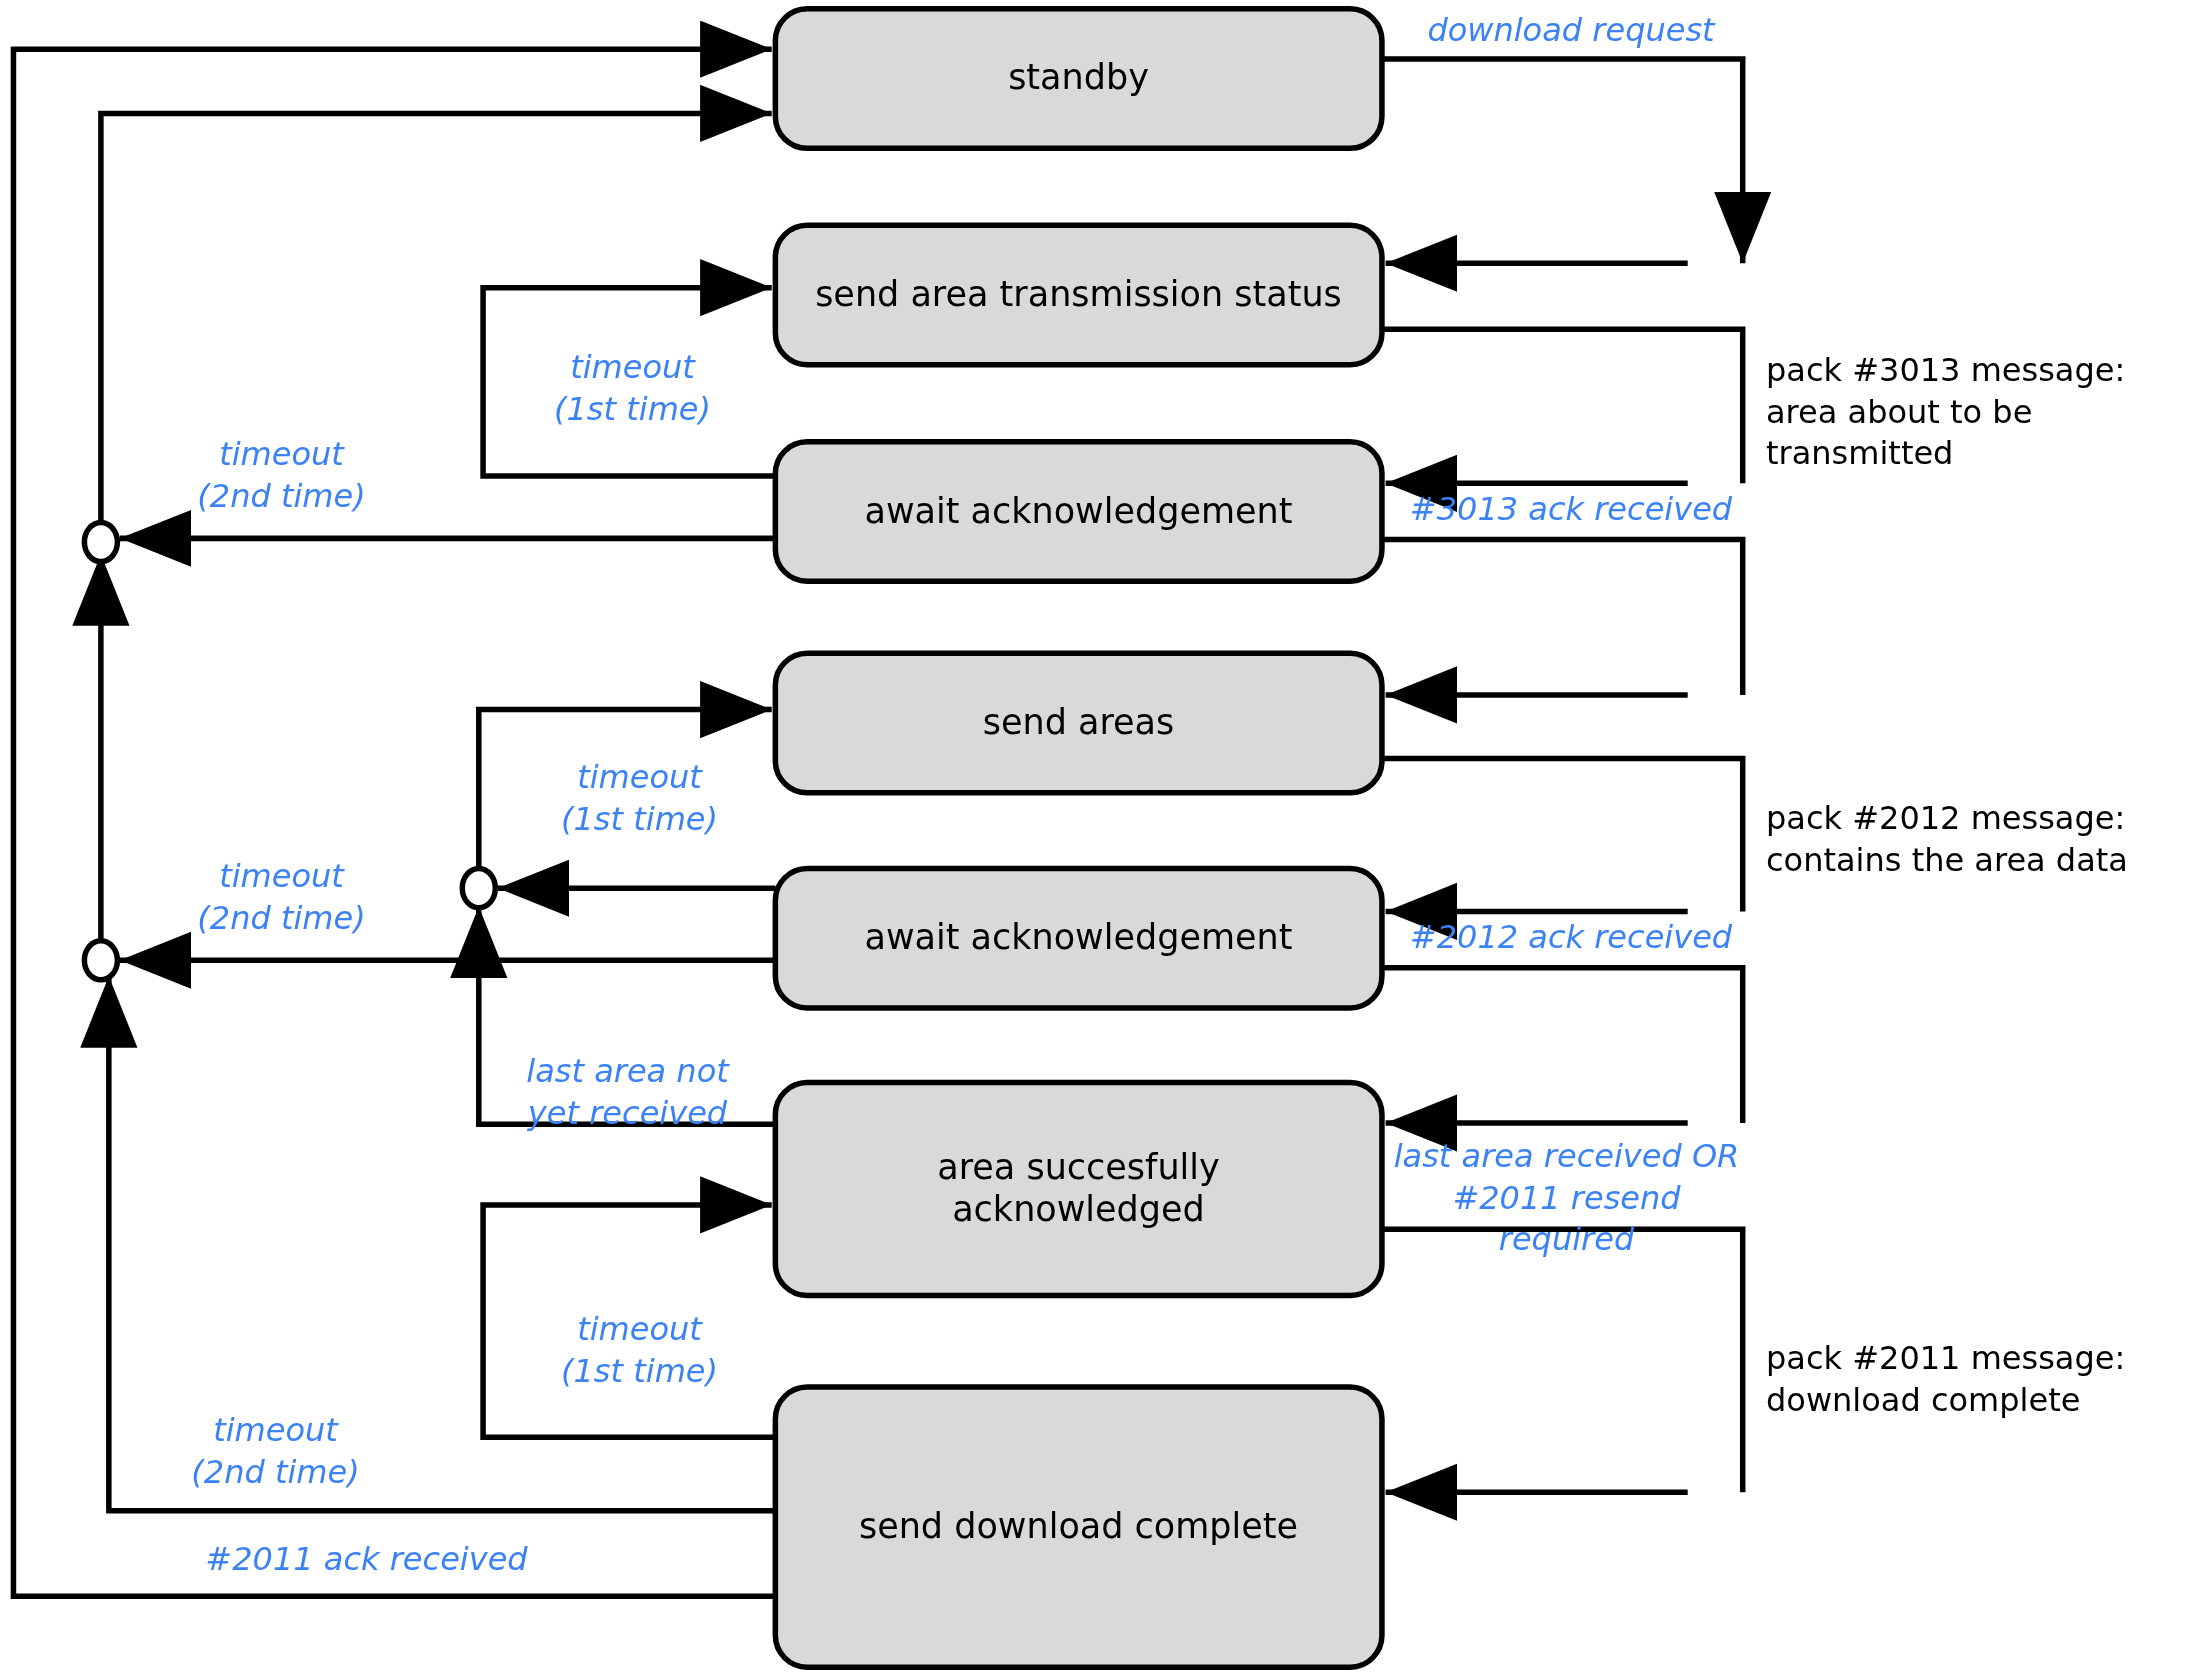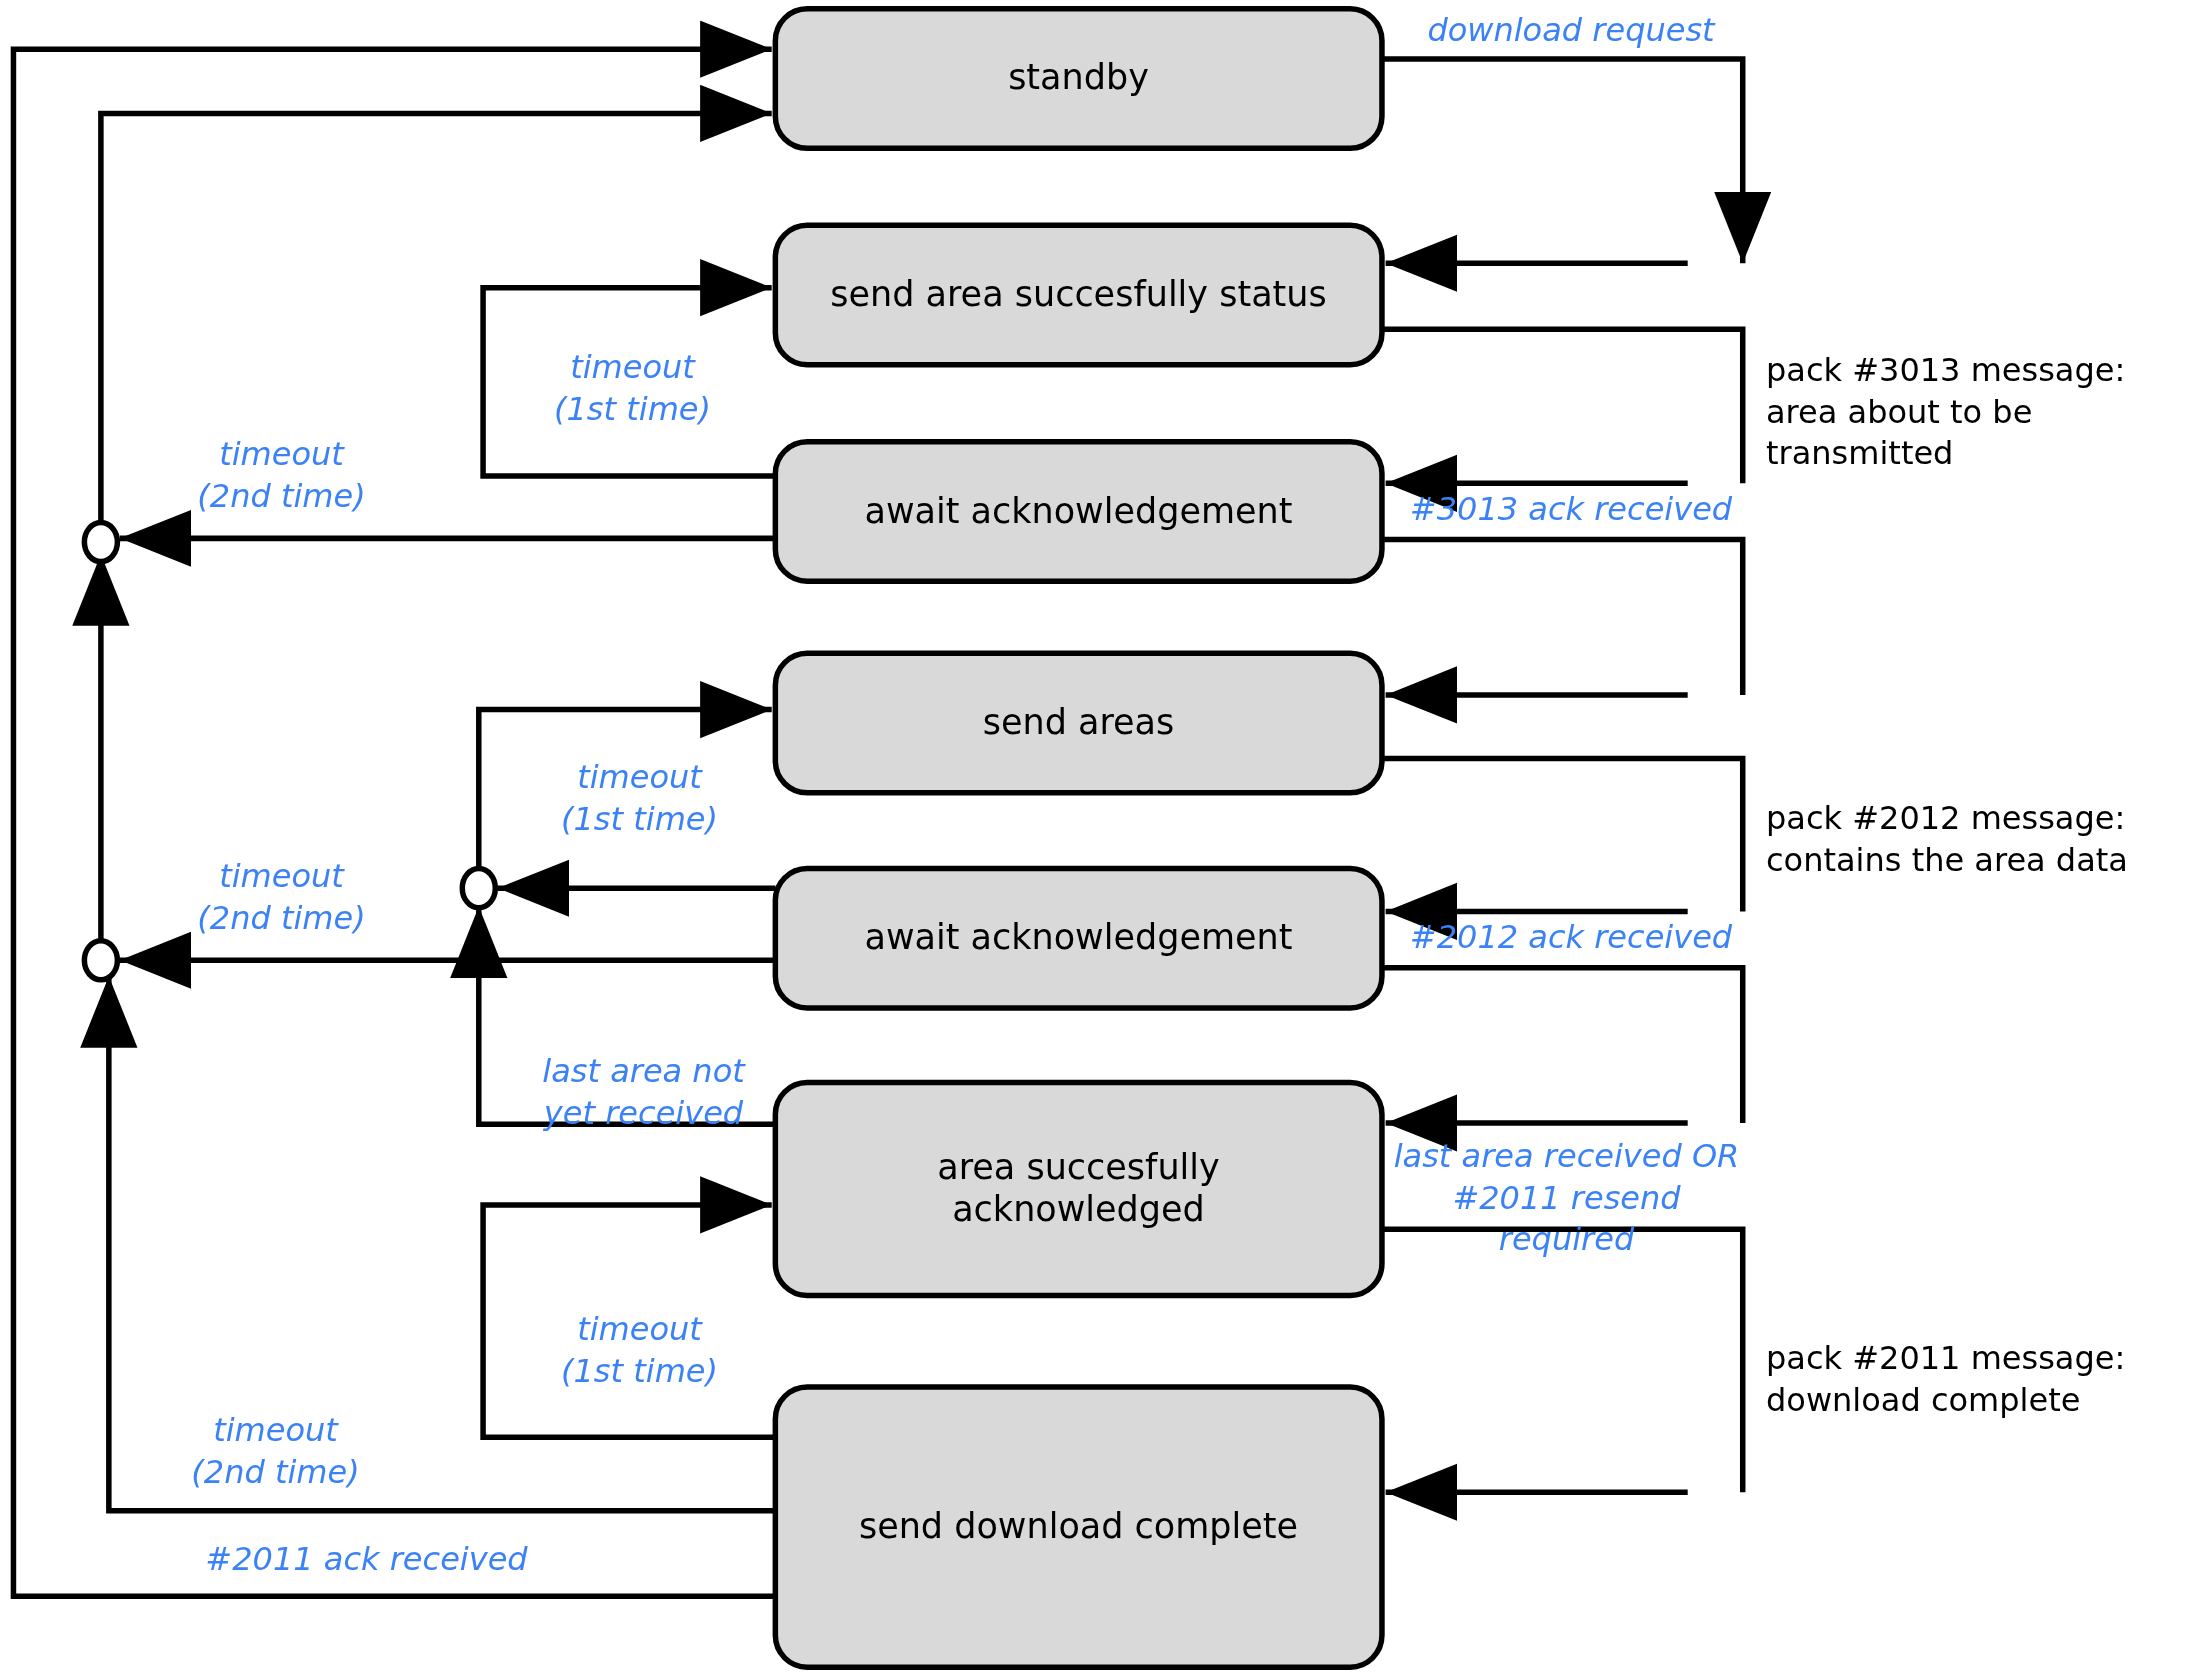--- a/index.html
+++ b/index.html
@@ -111,21 +111,21 @@
     </g>
 
     <g fill="#ffffff" stroke="#000" stroke-width="9">
       <ellipse cx="165" cy="886" rx="27" ry="32"></ellipse>
       <ellipse cx="165" cy="1570" rx="27" ry="32"></ellipse>
       <ellipse cx="783" cy="1452" rx="27" ry="32"></ellipse>
     </g>
   </svg>
 
   <div class="state-label" style="left:775px;top:8.6px;width:607px;height:139px;">standby</div>
-  <div class="state-label" style="left:775px;top:225px;width:607px;height:139px;">send area succesfully status</div>
+  <div class="state-label" style="left:775px;top:225px;width:607px;height:139px;">send area transmission status</div>
   <div class="state-label" style="left:775px;top:442px;width:607px;height:139px;">await acknowledgement</div>
   <div class="state-label" style="left:775px;top:653px;width:607px;height:139px;">send areas</div>
   <div class="state-label" style="left:775px;top:868px;width:607px;height:139px;">await acknowledgement</div>
   <div class="state-label" style="left:775px;top:1387px;width:607px;height:280px;">send download complete</div>
   <div class="state-label" style="left:775px;top:1082px;width:607px;height:213px;">area succesfully
 acknowledged</div>
 
   <div class="edge-label c" style="left:1400px;top:9.8px;width:342px;">download request</div>
 
   <div class="edge-label c" style="left:501px;top:347px;width:263px;">timeout
@@ -137,21 +137,21 @@
   <div class="edge-label c" style="left:1400px;top:489px;width:342px;">#3013 ack received</div>
 
   <div class="edge-label c" style="left:508px;top:757px;width:263px;">timeout
 (1st time)</div>
 
   <div class="edge-label c" style="left:141px;top:856px;width:281px;">timeout
 (2nd time)</div>
 
   <div class="edge-label c" style="left:1400px;top:917px;width:342px;">#2012 ack received</div>
 
-  <div class="edge-label c" style="left:512px;top:1051px;width:263px;text-align:center;">last area not
+  <div class="edge-label c" style="left:496px;top:1051px;width:263px;text-align:center;">last area not
 yet received</div>
 
   <div class="edge-label c" style="left:1389px;top:1136px;width:355px;">last area received OR
 #2011 resend required</div>
 
   <div class="edge-label c" style="left:508px;top:1309px;width:263px;">timeout
 (1st time)</div>
 
   <div class="edge-label c" style="left:135px;top:1410px;width:281px;">timeout
 (2nd time)</div>

